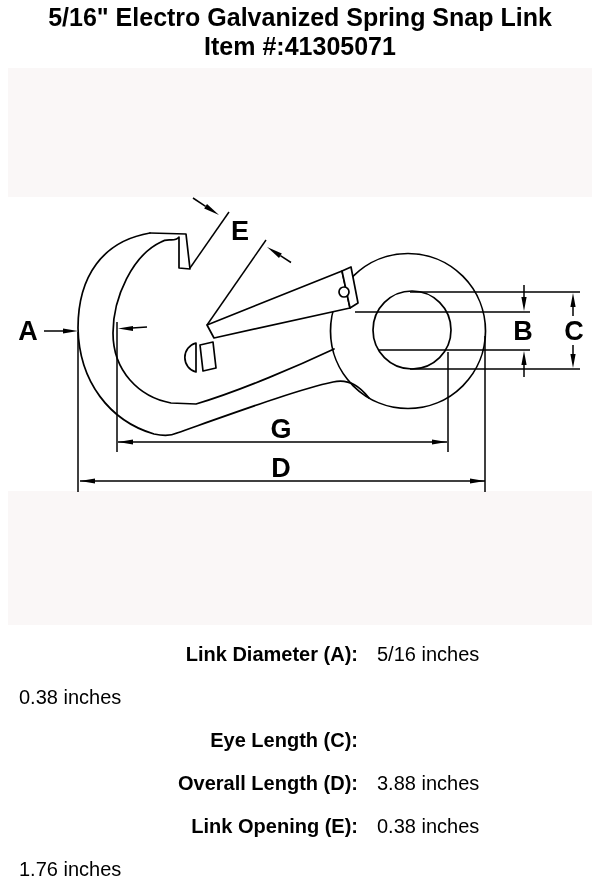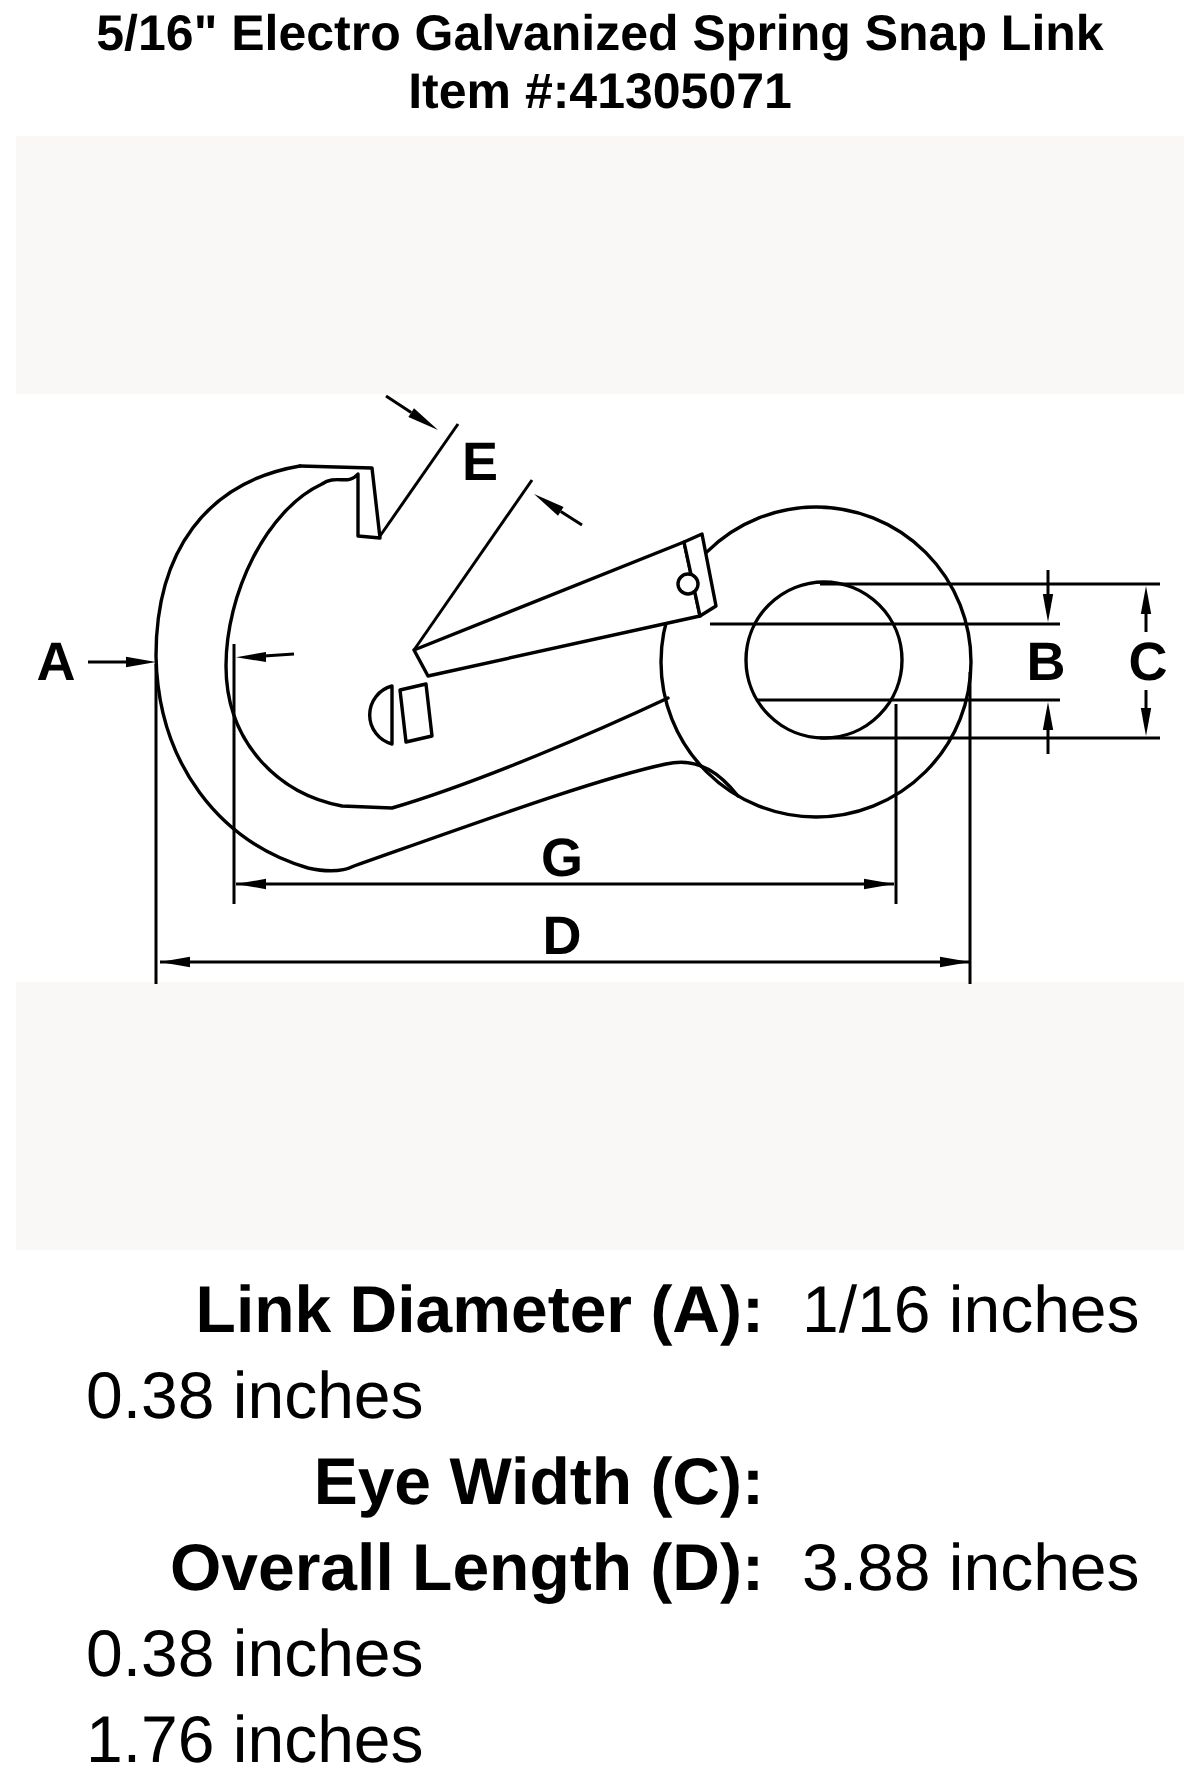--- a/index.html
+++ b/index.html
@@ -21,21 +21,21 @@
   .part { fill:none; stroke:#000; stroke-width:1.7; stroke-linejoin:round; stroke-linecap:round; }
   .partfill { fill:#ffffff; stroke:#000; stroke-width:1.7; stroke-linejoin:round; }
   .dim { fill:none; stroke:#000; stroke-width:1.5; }
   .head { fill:#000; stroke:none; }
   .dimletter {
     font-family:"Liberation Sans", sans-serif;
     font-size:27px; font-weight:bold; fill:#000;
     text-anchor:middle; dominant-baseline:central;
   }
   .spec-table { position:absolute; top:633px; left:0; width:600px; }
-  .spec-row { display:flex; align-items:center; height:43px; font-size:33px;padding-left:24px; }
+  .spec-row { display:flex; align-items:center; height:43px; font-size:20px; }
   .spec-label { width:358px; text-align:right; font-weight:bold; white-space:nowrap; }
   .spec-value { margin-left:19px; font-weight:normal; white-space:nowrap; }
 </style>
 </head>
 <body>
 
 <div class="page">
 
   <div class="band top"></div>
   <div class="band bottom"></div>
@@ -120,33 +120,34 @@
       <line class="dim" x1="80" y1="481" x2="485" y2="481"></line>
       <polygon class="head" points="80,481 95,478.4 95,483.6"></polygon>
       <polygon class="head" points="485,481 470,478.4 470,483.6"></polygon>
       <text class="dimletter" x="281" y="468">D</text>
     </g>
   </svg>
 
   <div class="spec-table">
     <div class="spec-row">
       <div class="spec-label">Link Diameter (A):</div>
-      <div class="spec-value">1/16 inches</div>
+      <div class="spec-value">5/16 inches</div>
     </div>
     <div class="spec-row">
       <div class="spec-value">0.38 inches</div>
     </div>
     <div class="spec-row">
-      <div class="spec-label">Eye Width (C):</div>
+      <div class="spec-label">Eye Length (C):</div>
     </div>
     <div class="spec-row">
       <div class="spec-label">Overall Length (D):</div>
       <div class="spec-value">3.88 inches</div>
     </div>
     <div class="spec-row">
+      <div class="spec-label">Link Opening (E):</div>
       <div class="spec-value">0.38 inches</div>
     </div>
     <div class="spec-row">
       <div class="spec-value">1.76 inches</div>
     </div>
   </div>
 
 </div>
 
 </body></html>

